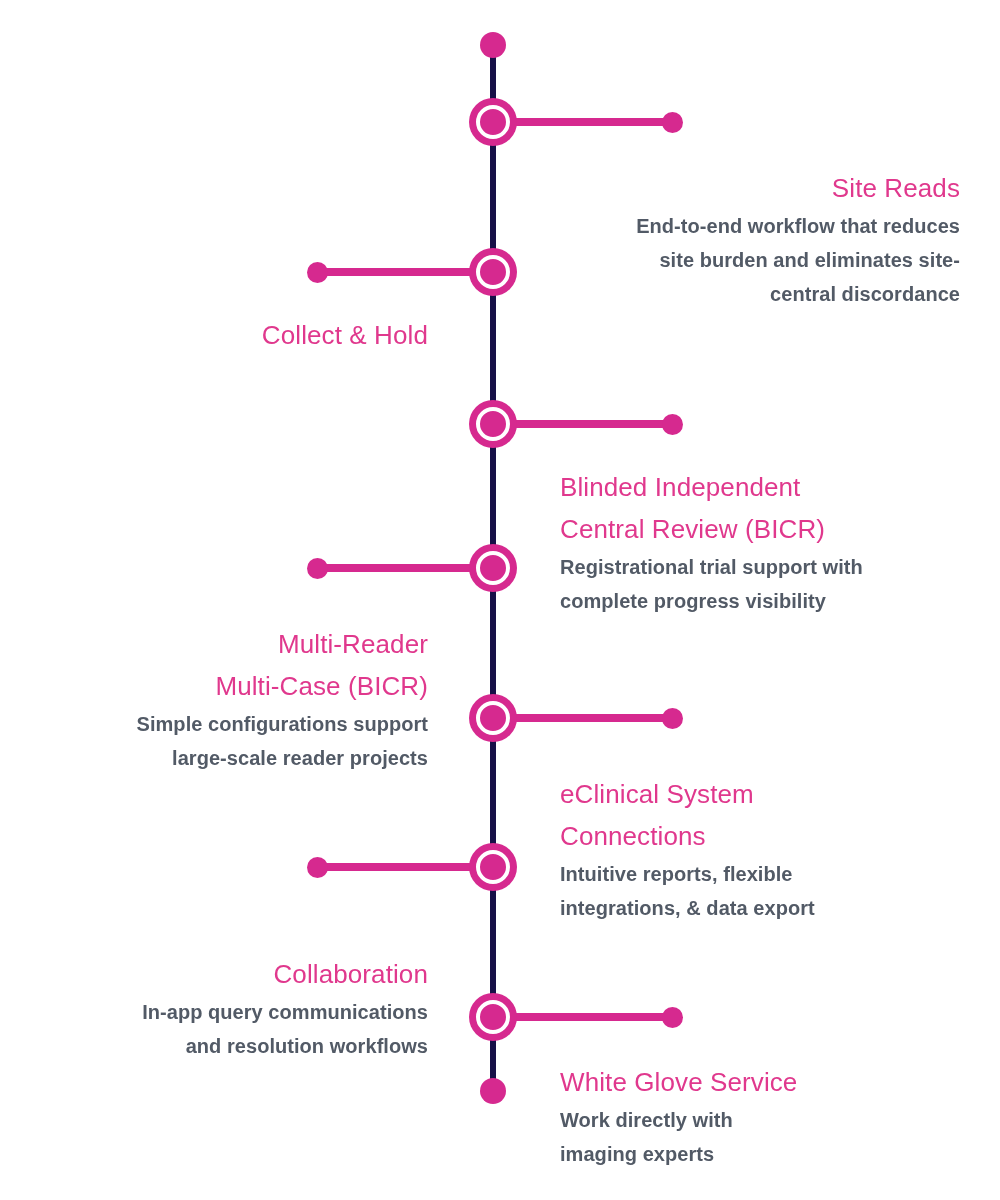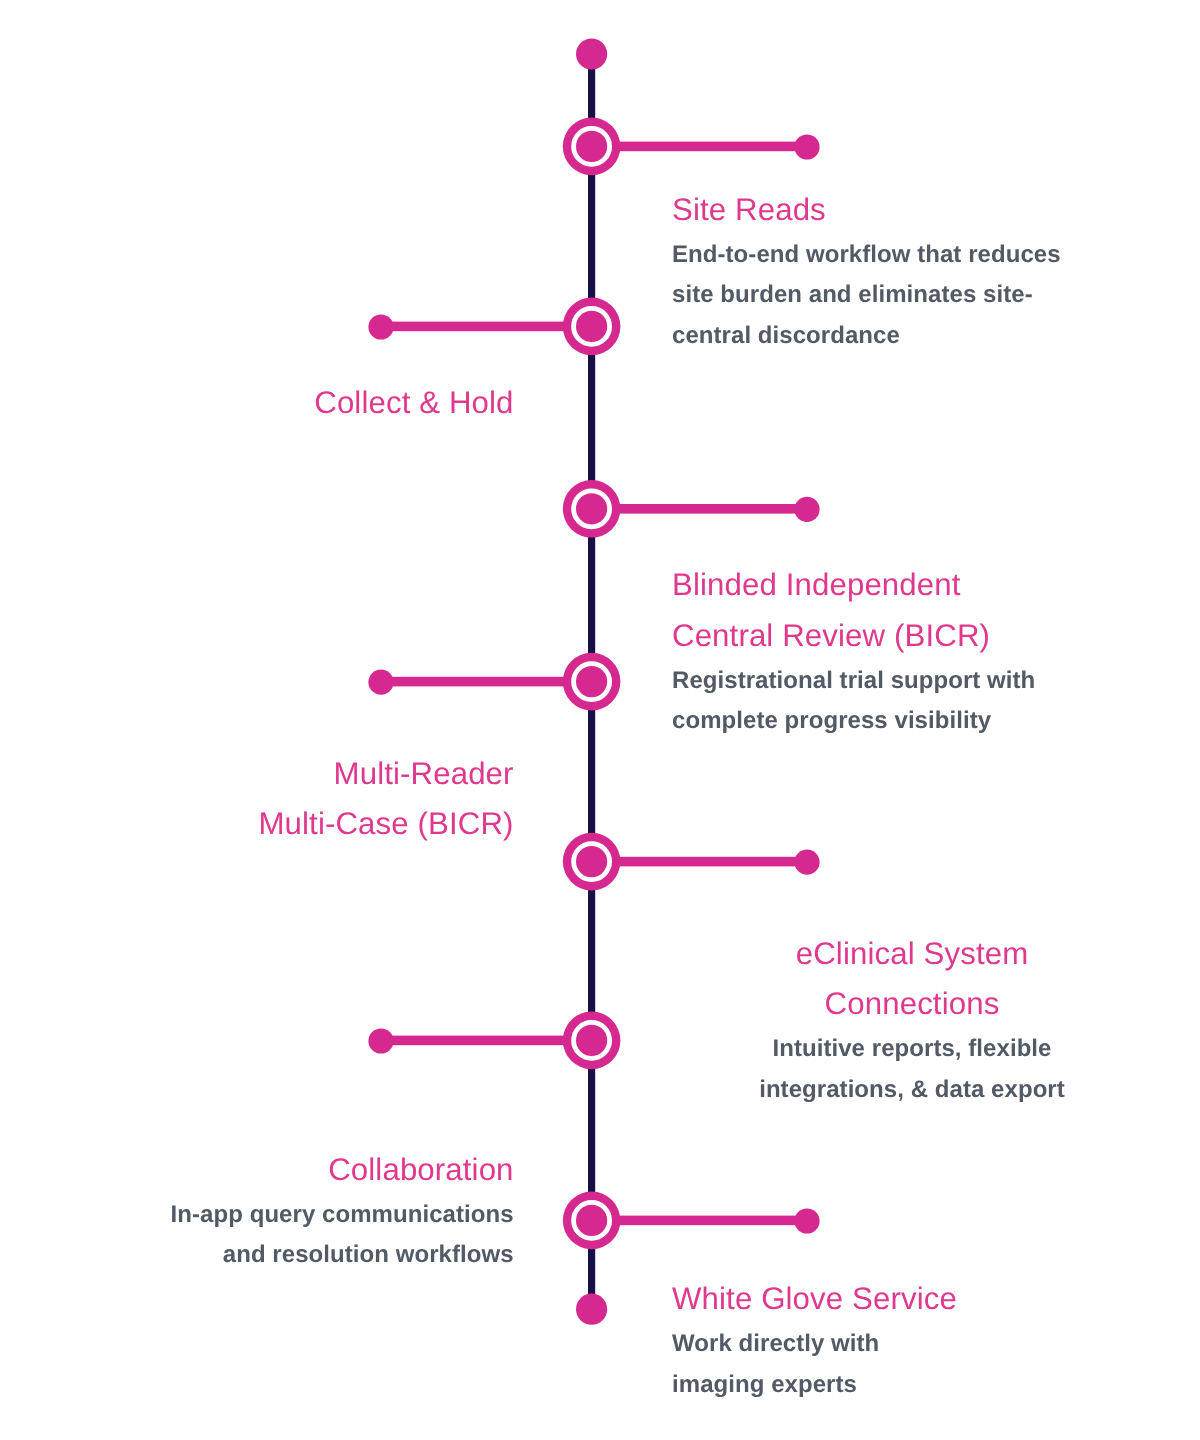--- a/index.html
+++ b/index.html
@@ -122,21 +122,21 @@
 
   <div class="spine"></div>
   <div class="spine-cap top"></div>
   <div class="spine-cap bottom"></div>
 
   <div id="entries-layer">
       <div>
         <div class="branch" style="top: 118px; left: 493px; width: 179px;"></div>
         <div class="branch-dot" style="left: 661.5px; top: 111.5px;"></div>
         <div class="node-ring" style="top: 98px;"></div>
-        <div class="entry-text side-right" style="top: 153px;">
+        <div class="entry-text side-right" style="top: 167px; text-align: right;">
           <div class="entry-title">Site Reads</div>
           <div class="entry-desc">End-to-end workflow that reduces
 site burden and eliminates site-
 central discordance</div>
         </div>
       </div>
       <div>
         <div class="branch" style="top: 268px; left: 317px; width: 176px;"></div>
         <div class="branch-dot" style="left: 306.5px; top: 261.5px;"></div>
         <div class="node-ring" style="top: 248px;"></div>
@@ -155,27 +155,29 @@
 complete progress visibility</div>
         </div>
       </div>
       <div>
         <div class="branch" style="top: 564px; left: 317px; width: 176px;"></div>
         <div class="branch-dot" style="left: 306.5px; top: 557.5px;"></div>
         <div class="node-ring" style="top: 544px;"></div>
         <div class="entry-text side-left" style="top: 623px;">
           <div class="entry-title">Multi-Reader
 Multi-Case (BICR)</div>
+          <div class="entry-desc">Simple configurations support
+large-scale reader projects</div>
         </div>
       </div>
       <div>
         <div class="branch" style="top: 714px; left: 493px; width: 179px;"></div>
         <div class="branch-dot" style="left: 661.5px; top: 707.5px;"></div>
         <div class="node-ring" style="top: 694px;"></div>
-        <div class="entry-text side-right" style="top: 773px; text-align: center;">
+        <div class="entry-text side-right" style="top: 773px;">
           <div class="entry-title">eClinical System
 Connections</div>
           <div class="entry-desc">Intuitive reports, flexible
 integrations, &amp; data export</div>
         </div>
       </div>
       <div>
         <div class="branch" style="top: 863px; left: 317px; width: 176px;"></div>
         <div class="branch-dot" style="left: 306.5px; top: 856.5px;"></div>
         <div class="node-ring" style="top: 843px;"></div>

